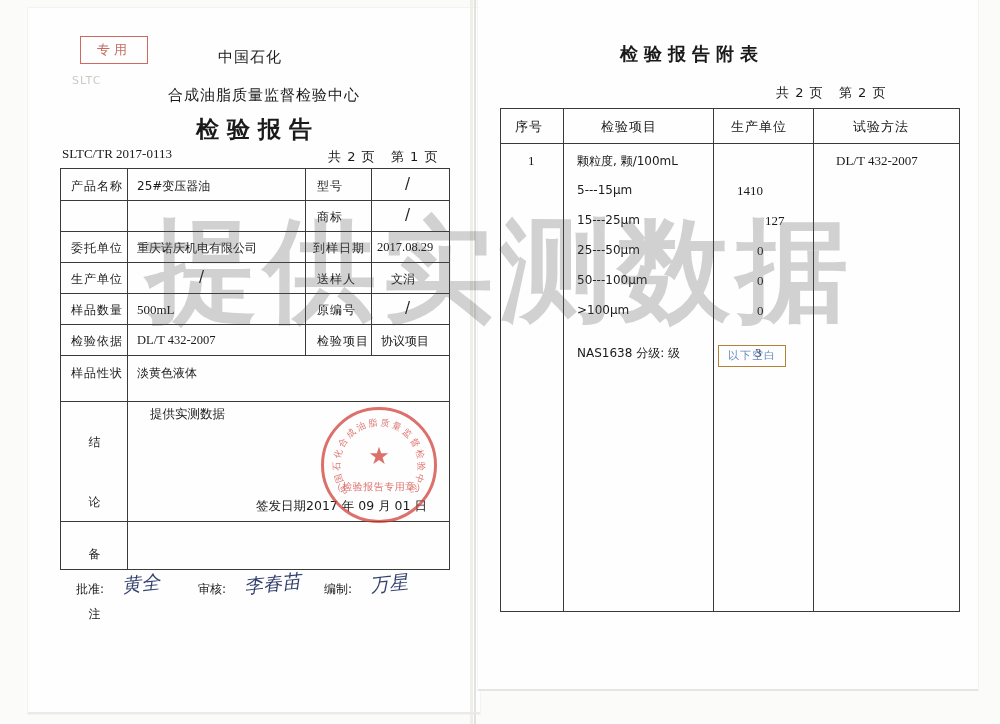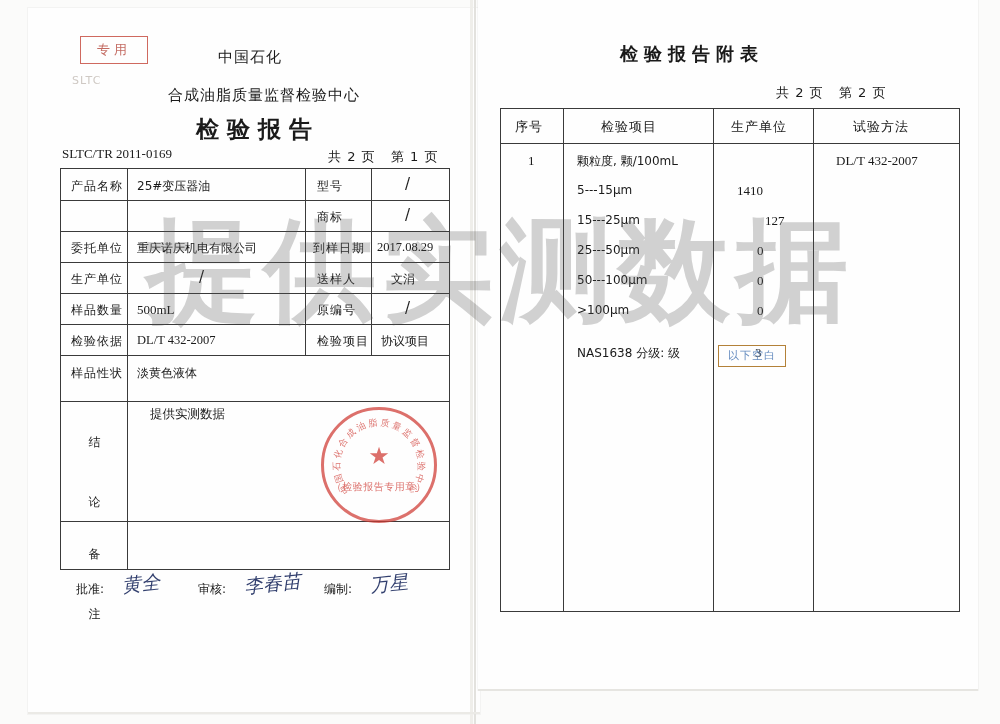--- a/index.html
+++ b/index.html
@@ -220,21 +220,21 @@
 </div>
 
 <div id="left-doc">
 
   <div class="stamp-box">专用</div>
   <div class="faint-text">SLTC</div>
 
   <div class="t cn l-org1">中国石化</div>
   <div class="t cn l-org2">合成油脂质量监督检验中心</div>
   <div class="t cn l-title">检验报告</div>
-  <div class="t l-code">SLTC/TR 2011-0169</div>
+  <div class="t l-code">SLTC/TR 2017-0113</div>
   <div class="t cn l-pages">共 2 页   第 1 页</div>
 
   <div class="l-table">
 
     <div class="vline" style="left:66px;  top:0;    height:400px;"></div>
     <div class="vline" style="left:244px; top:0;    height:186px;"></div>
     <div class="vline" style="left:310px; top:0;    height:186px;"></div>
 
     <div class="hline" style="top:31px;"></div>
     <div class="hline" style="top:62px;"></div>
@@ -279,20 +279,21 @@
     <div class="cell lbl" style="left:22px; top:258px; line-height:30px; text-align:center; width:24px;">结
 
 论</div>
 
     <div class="cell lbl" style="left:22px; top:370px; line-height:30px; text-align:center; width:24px;">备
 
 注</div>
   </div>
 
   <div class="t cn l-concl-text">提供实测数据</div>
+  <div class="t cn l-date">签发日期2017 年 09 月 01 日</div>
 
   <div class="seal">
     <div class="star">★</div>
     <div class="ring-text" id="seal-ring">
         <span style="transform: rotate(-215deg) translate(42px) rotate(90deg) translate(-50%, -50%);">中</span>
         <span style="transform: rotate(-198.333deg) translate(42px) rotate(90deg) translate(-50%, -50%);">国</span>
         <span style="transform: rotate(-181.667deg) translate(42px) rotate(90deg) translate(-50%, -50%);">石</span>
         <span style="transform: rotate(-165deg) translate(42px) rotate(90deg) translate(-50%, -50%);">化</span>
         <span style="transform: rotate(-148.333deg) translate(42px) rotate(90deg) translate(-50%, -50%);">合</span>
         <span style="transform: rotate(-131.667deg) translate(42px) rotate(90deg) translate(-50%, -50%);">成</span>

